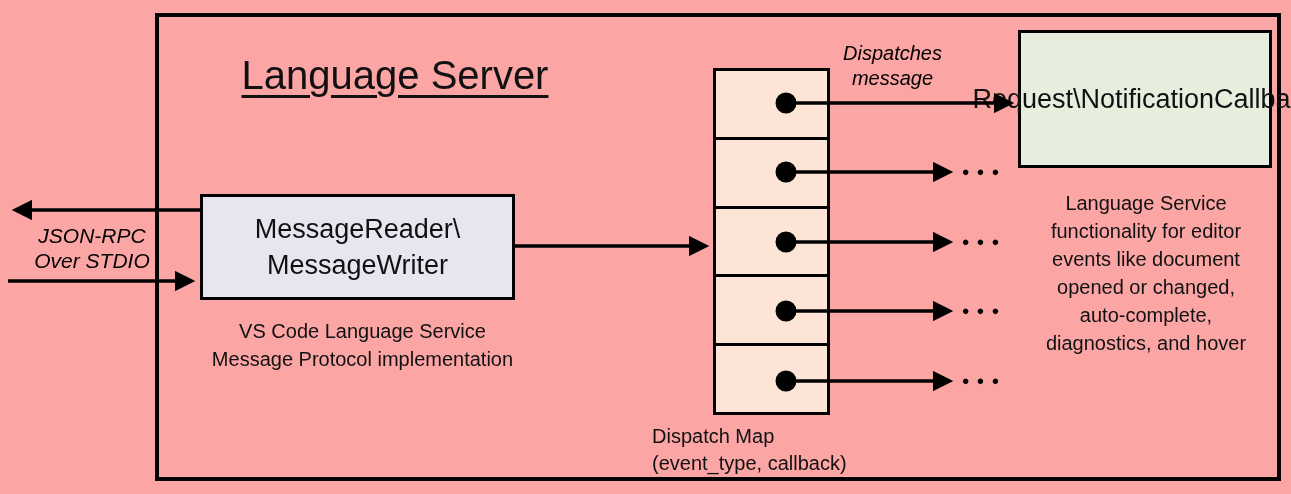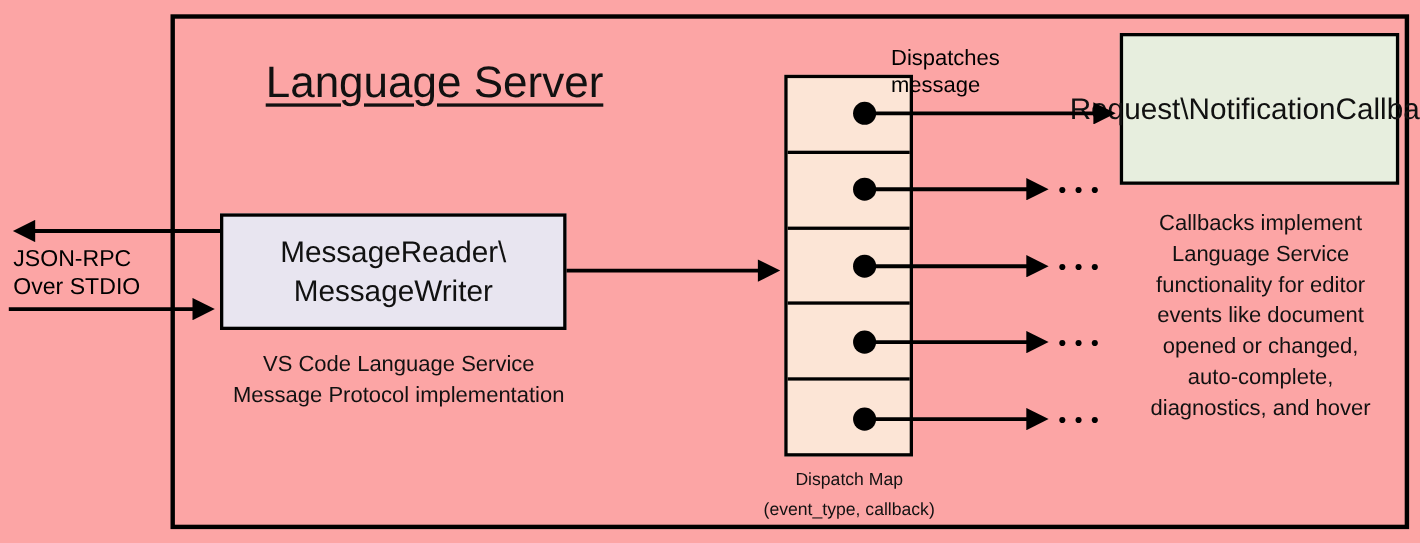--- a/index.html
+++ b/index.html
@@ -19,21 +19,23 @@
   }
   #title{
     left:230px;top:52px;width:330px;
     font-size:40px;line-height:46px;
     text-align:center;
     text-decoration:underline;
     text-decoration-thickness:3px;
     text-underline-offset:6px;
   }
   .annot{
+    font-style:italic;
     font-size:20px;
+    text-align:center;
     color:#000;
   }
   #io-label{left:12px;top:223px;width:160px;line-height:25px;font-size:21px;}
   #lookup-label{left:500px;top:157px;width:210px;line-height:29px;}
   #dispatches-label{left:810px;top:41px;width:165px;line-height:25px;}
   #reader-box{
     left:200px;top:194px;width:309px;height:100px;
     background:var(--reader_fill,#E8E5F0);
     border:3px solid #000;
     display:flex;flex-direction:column;justify-content:center;align-items:center;
@@ -57,21 +59,21 @@
   #dispatch-table{
     left:713px;top:68px;width:111px;height:341px;
     border:3px solid #000;
     background:var(--map_fill,#FCE5D6);
     display:flex;flex-direction:column;
   }
   .map-cell{flex:1;border-bottom:3px solid #000;}
   .map-cell:last-child{border-bottom:none;}
   #dispatch-caption{
     left:652px;top:423px;width:240px;
-    font-size:16px;line-height:27px;text-align:center;
+    font-size:20px;line-height:27px;
   }
   .ellipsis{
     width:56px;height:24px;line-height:24px;
     font-size:13px;letter-spacing:7px;text-align:center;
     color:#000;font-weight:bold;
   }
   #e1{left:956px;top:160px;}
   #e2{left:956px;top:230px;}
   #e3{left:956px;top:299px;}
   #e4{left:956px;top:369px;}
@@ -120,21 +122,20 @@
     <div>message</div>
   </div>
 
   <div class="abs" id="callback-box">
     <div>Request\</div>
     <div>Notification</div>
     <div>Callback</div>
   </div>
 
   <div class="abs" id="callback-note">
-    <div>Callbacks implement</div>
     <div>Language Service</div>
     <div>functionality for editor</div>
     <div>events like document</div>
     <div>opened or changed,</div>
     <div>auto-complete,</div>
     <div>diagnostics, and hover</div>
   </div>
 
   <div class="abs ellipsis" id="e1">●●●</div>
   <div class="abs ellipsis" id="e2">●●●</div>

